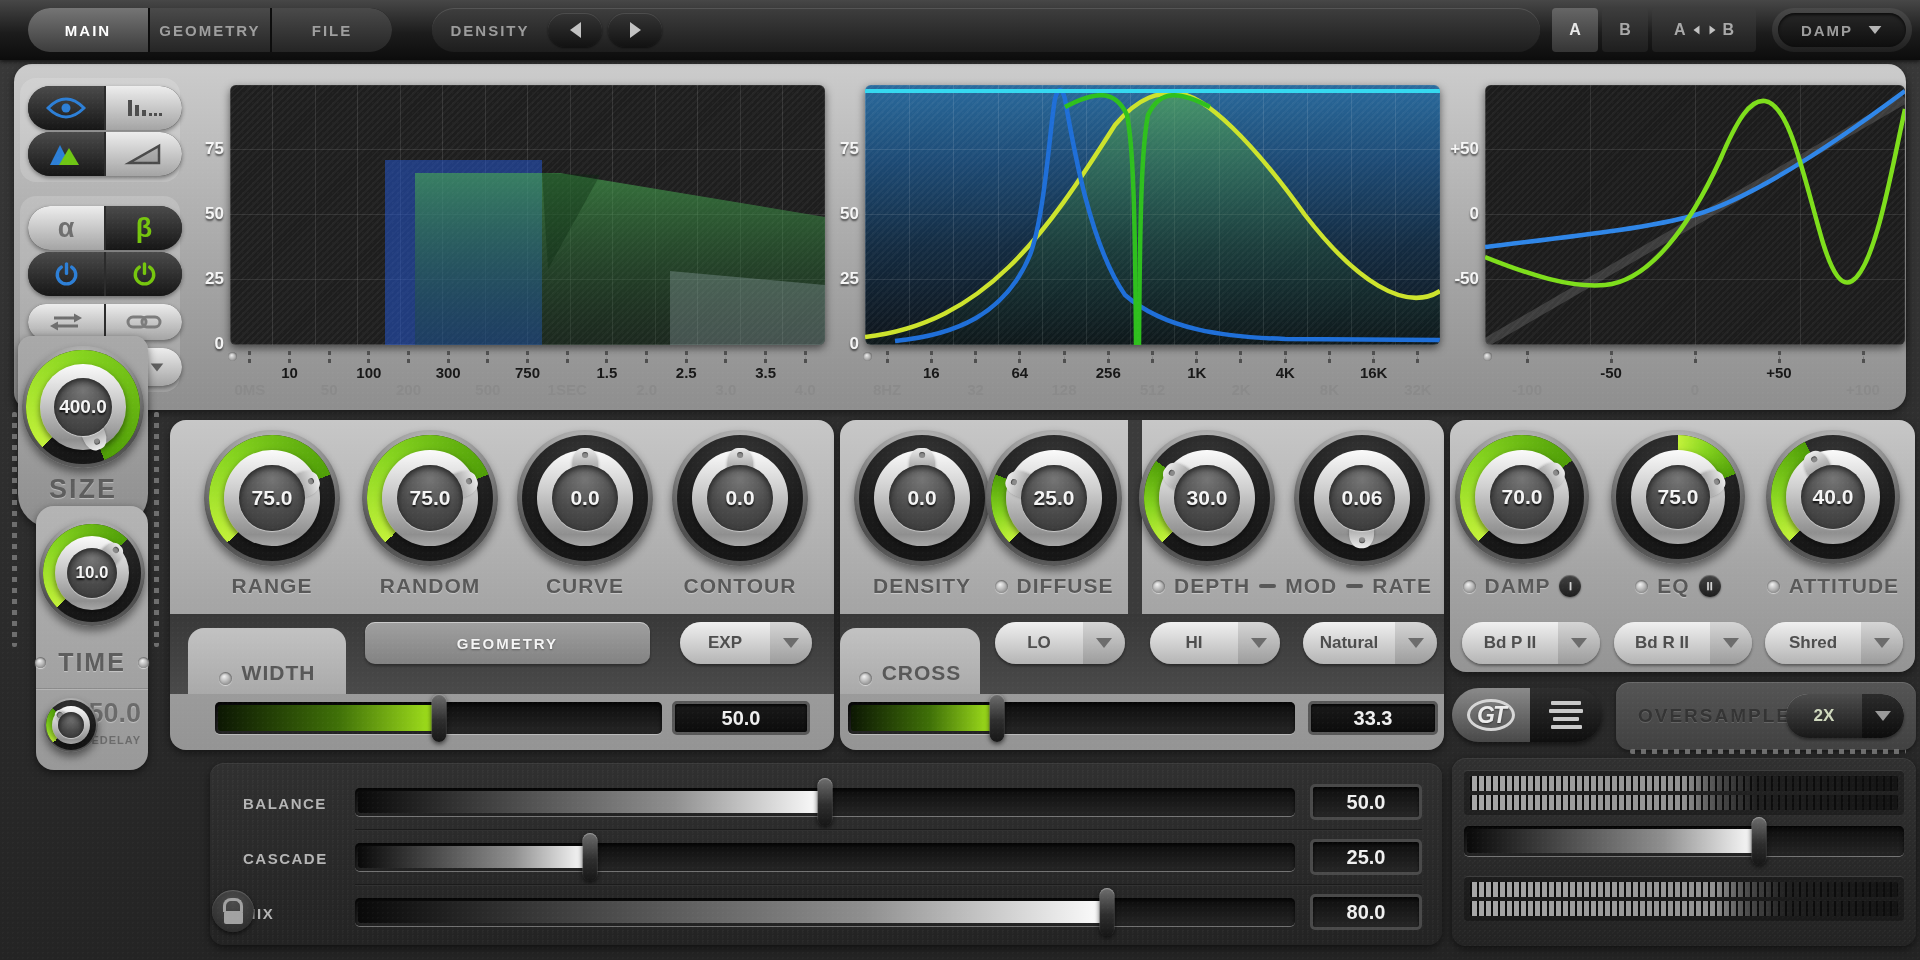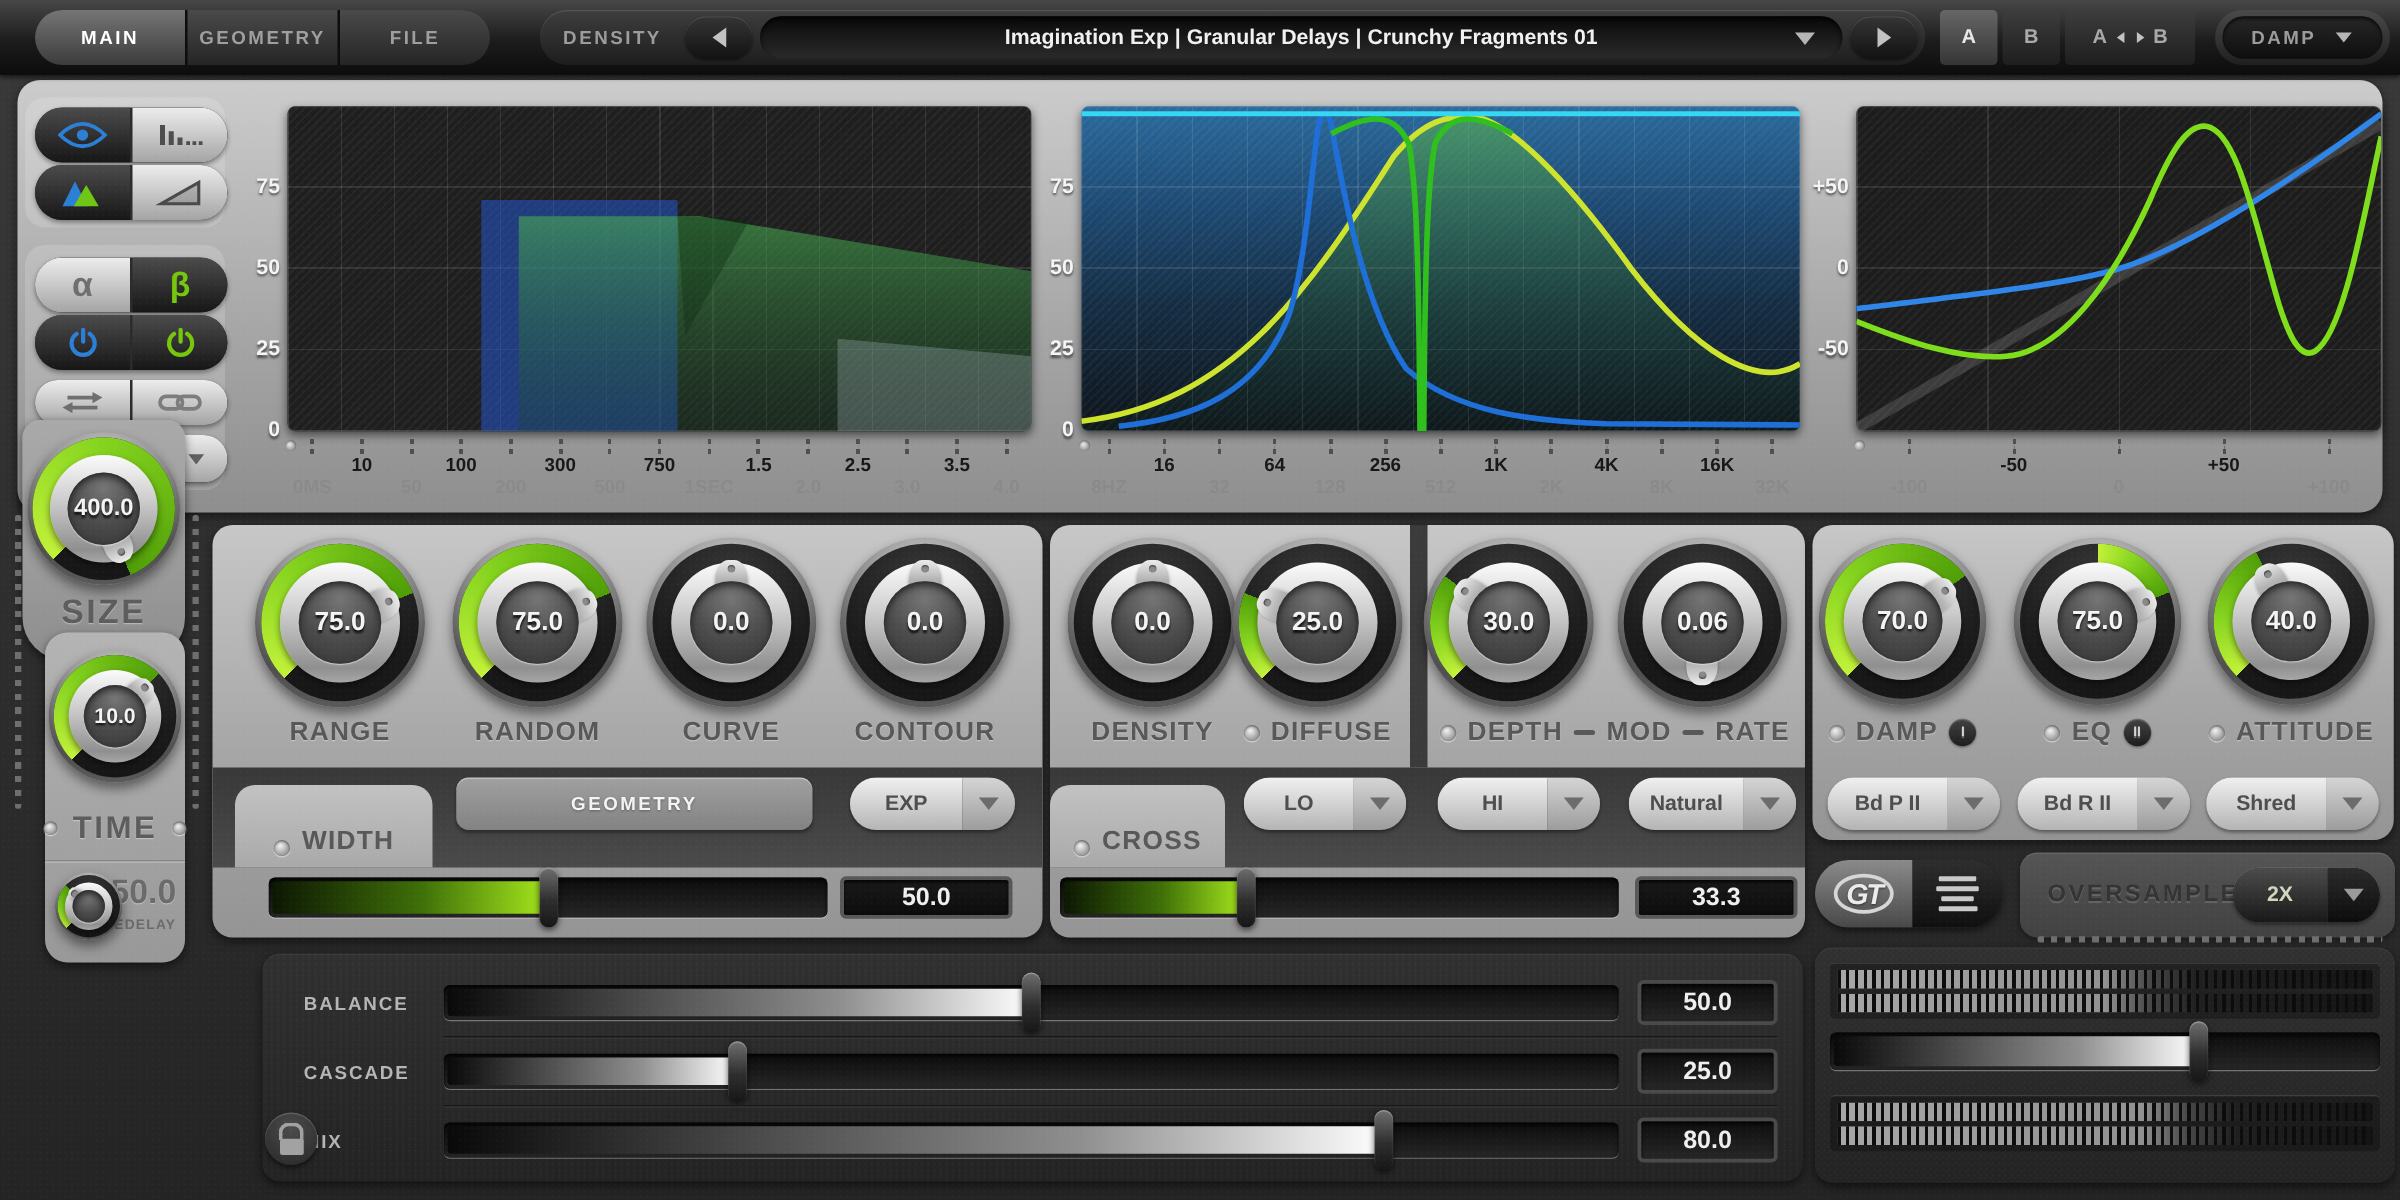--- a/index.html
+++ b/index.html
@@ -175,24 +175,20 @@
         </div>
       <div class="tab">
           <span>FILE</span>
         </div>
     </div>
     <div class="presetgrp">
       <div class="presetlbl">DENSITY</div>
       <div class="navbtn">
           <i class="tri-l"></i>
         </div>
-      <div class="pdisplay">
-        <span>Imagination Exp  |  Granular Delays  |  Crunchy Fragments 01</span>
-        <i class="tri-d"></i>
-      </div>
       <div class="navbtn">
           <i class="tri-r"></i>
         </div>
     </div>
     <div class="cmp active" style="left:1552px;width:46px;">
         <span>A</span>
       </div>
     <div class="cmp" style="left:1602px;width:46px;">
         <span>B</span>
       </div>

